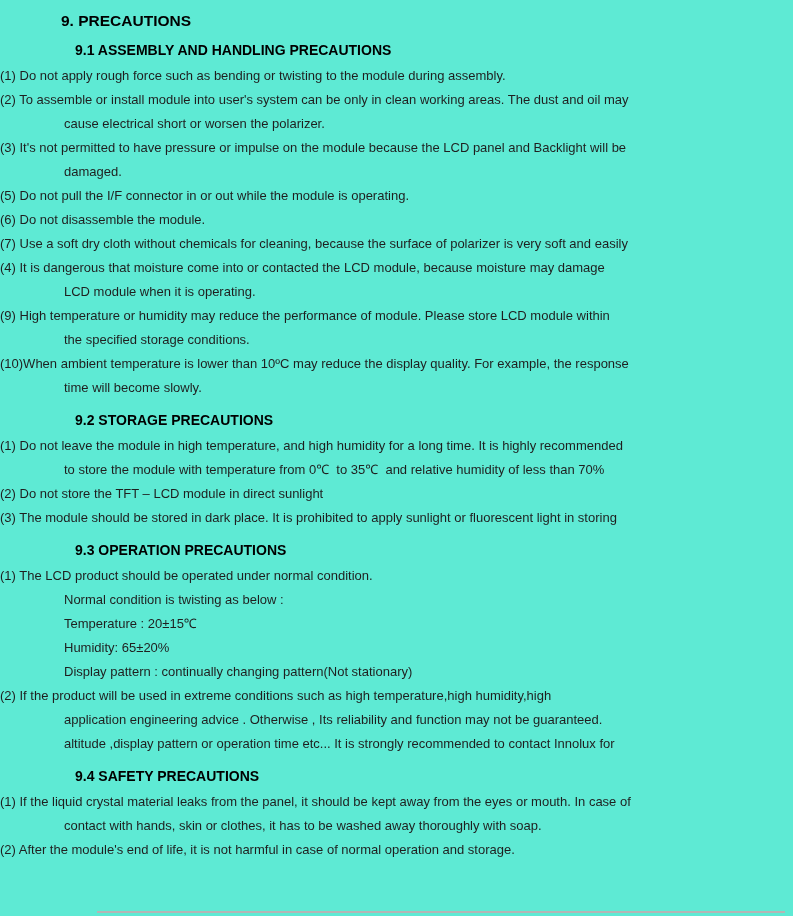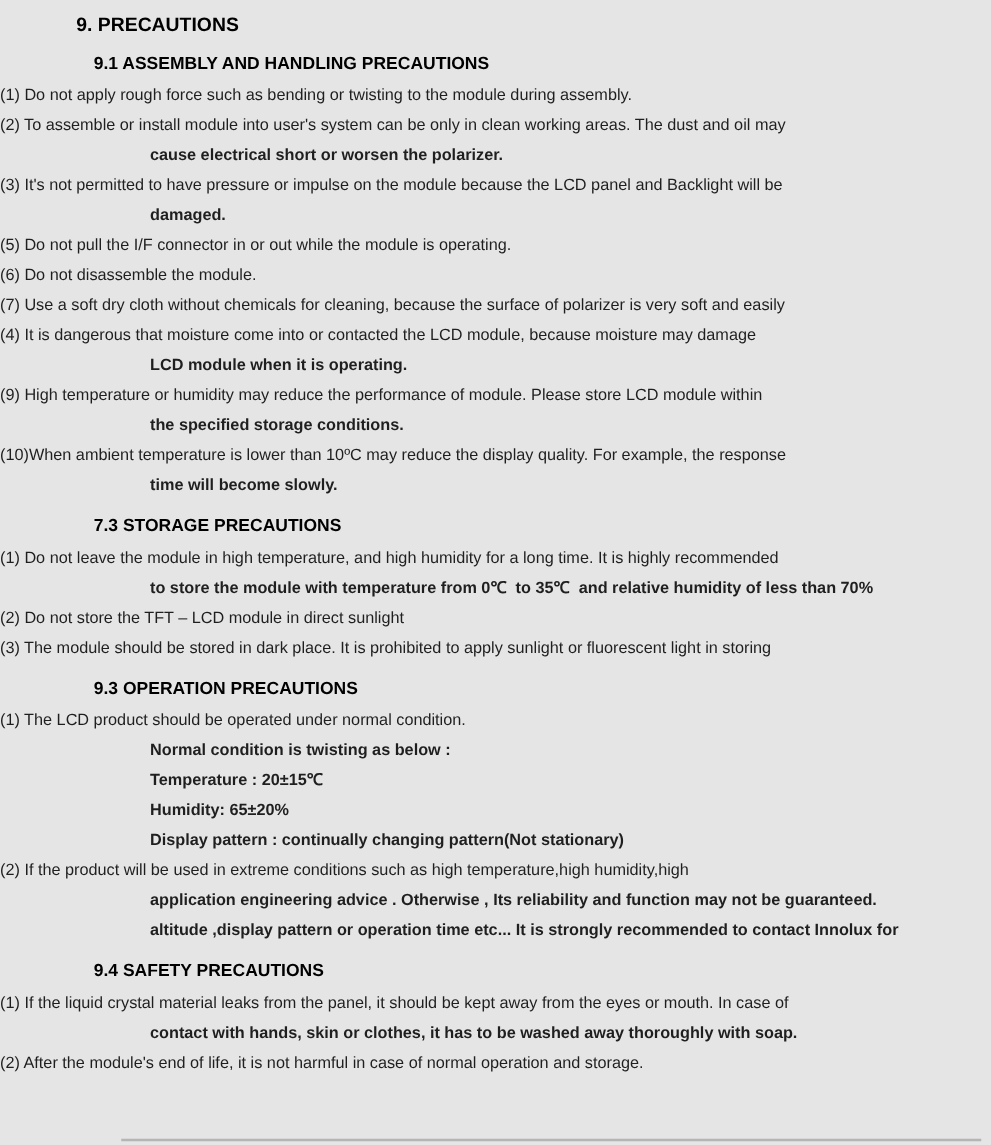--- a/index.html
+++ b/index.html
@@ -4,21 +4,21 @@
 <style>
   html, body {
     margin: 0;
     padding: 0;
     background: #ffffff;
   }
   .page {
     position: relative;
     width: 793px;
     height: 916px;
-    background: #e5e5e5;
+    background: #5eead4;
     overflow: hidden;
     font-family: "Liberation Sans", sans-serif;
     color: #1f1f1f;
   }
   .page-title {
     font-size: 15.5px;
     font-weight: bold;
     color: #000;
     margin: 12px 0 0 61px;
     line-height: 18px;
@@ -33,21 +33,21 @@
   .item {
     margin: 0;
   }
   .line {
     font-size: 13px;
     line-height: 24px;
     white-space: pre-wrap;
     color: #1f1f1f;
   }
   .line.first { }
-  .line.cont  { padding-left: 120px; font-weight: bold; }
+  .line.cont  { padding-left: 64px; }
   .cutoff-line {
     position: absolute;
     left: 97px;
     right: 8px;
     bottom: 3px;
     height: 2px;
     background: #b5b5b5;
   }
 </style>
 </head>
@@ -86,21 +86,21 @@
         <div class="item">
           <div class="line first">(9) High temperature or humidity may reduce the performance of module. Please store LCD module within</div>
           <div class="line cont">the specified storage conditions.</div>
         </div>
         <div class="item">
           <div class="line first">(10)When ambient temperature is lower than 10ºC may reduce the display quality. For example, the response</div>
           <div class="line cont">time will become slowly.</div>
         </div>
       </div>
       <div>
-        <h2 class="section-heading">7.3 STORAGE PRECAUTIONS</h2>
+        <h2 class="section-heading">9.2 STORAGE PRECAUTIONS</h2>
         <div class="item">
           <div class="line first">(1) Do not leave the module in high temperature, and high humidity for a long time. It is highly recommended</div>
           <div class="line cont">to store the module with temperature from 0℃  to 35℃  and relative humidity of less than 70%</div>
         </div>
         <div class="item">
           <div class="line first">(2) Do not store the TFT – LCD module in direct sunlight</div>
         </div>
         <div class="item">
           <div class="line first">(3) The module should be stored in dark place. It is prohibited to apply sunlight or fluorescent light in storing</div>
         </div>

